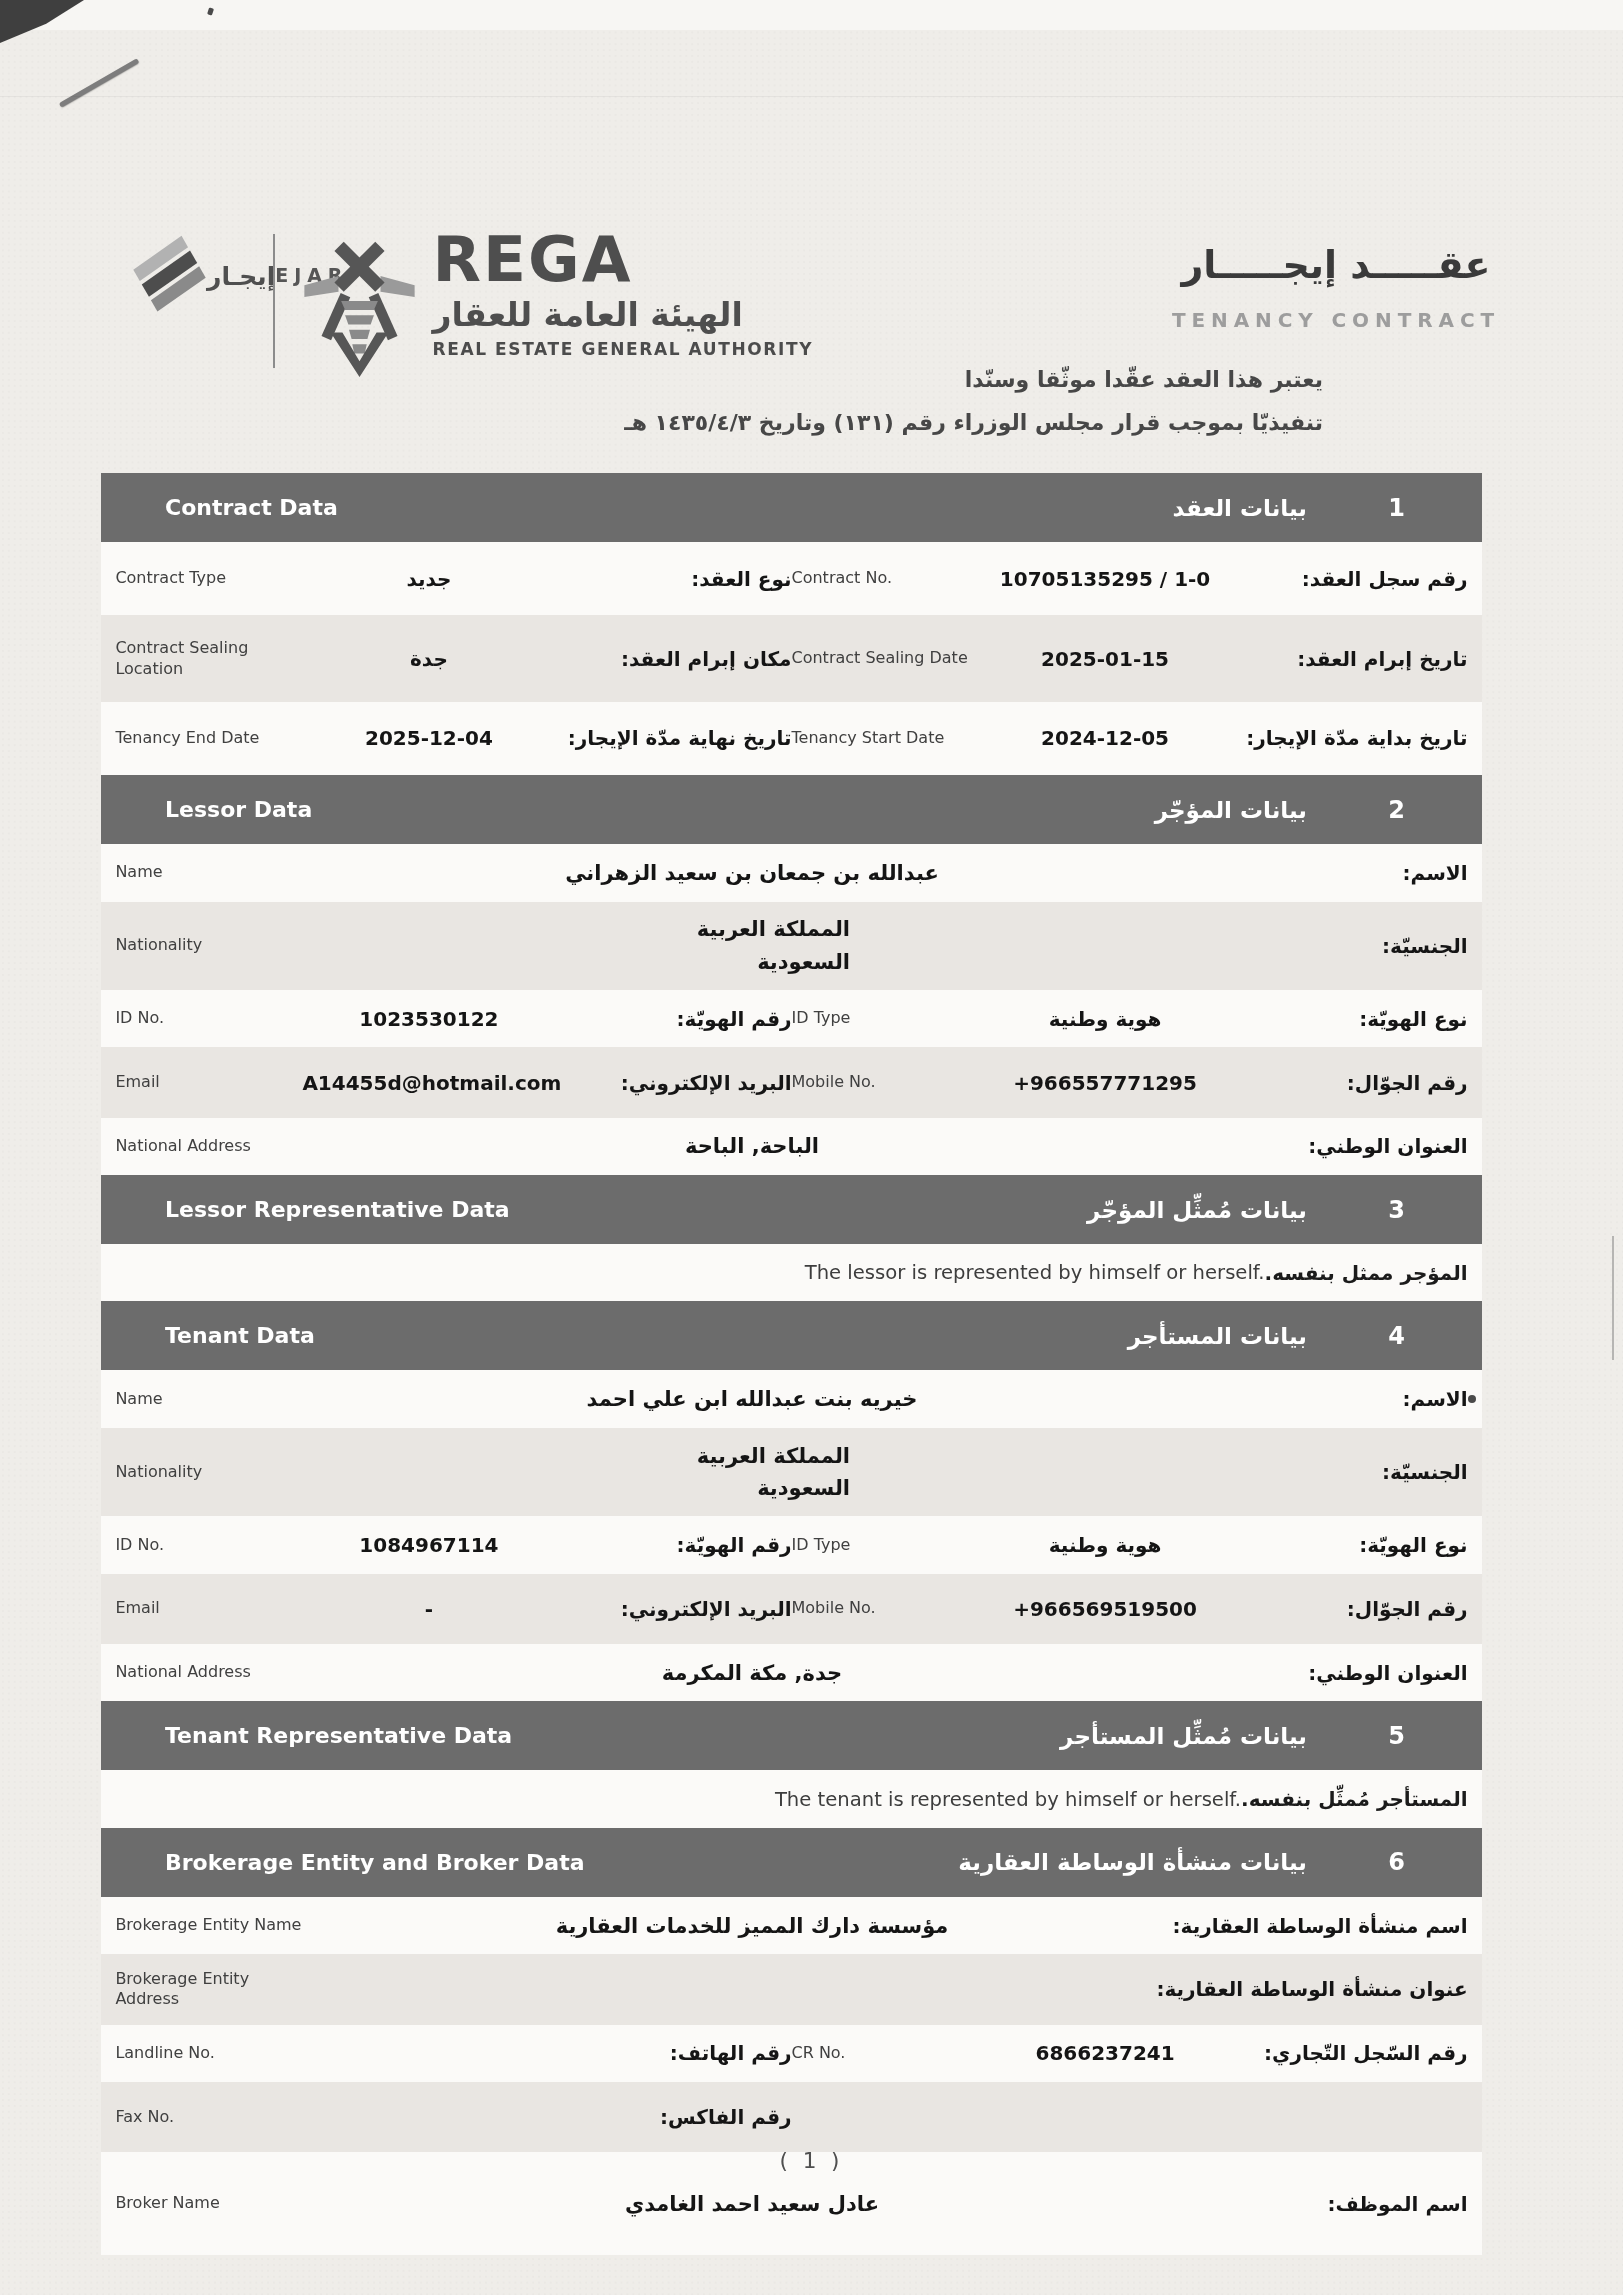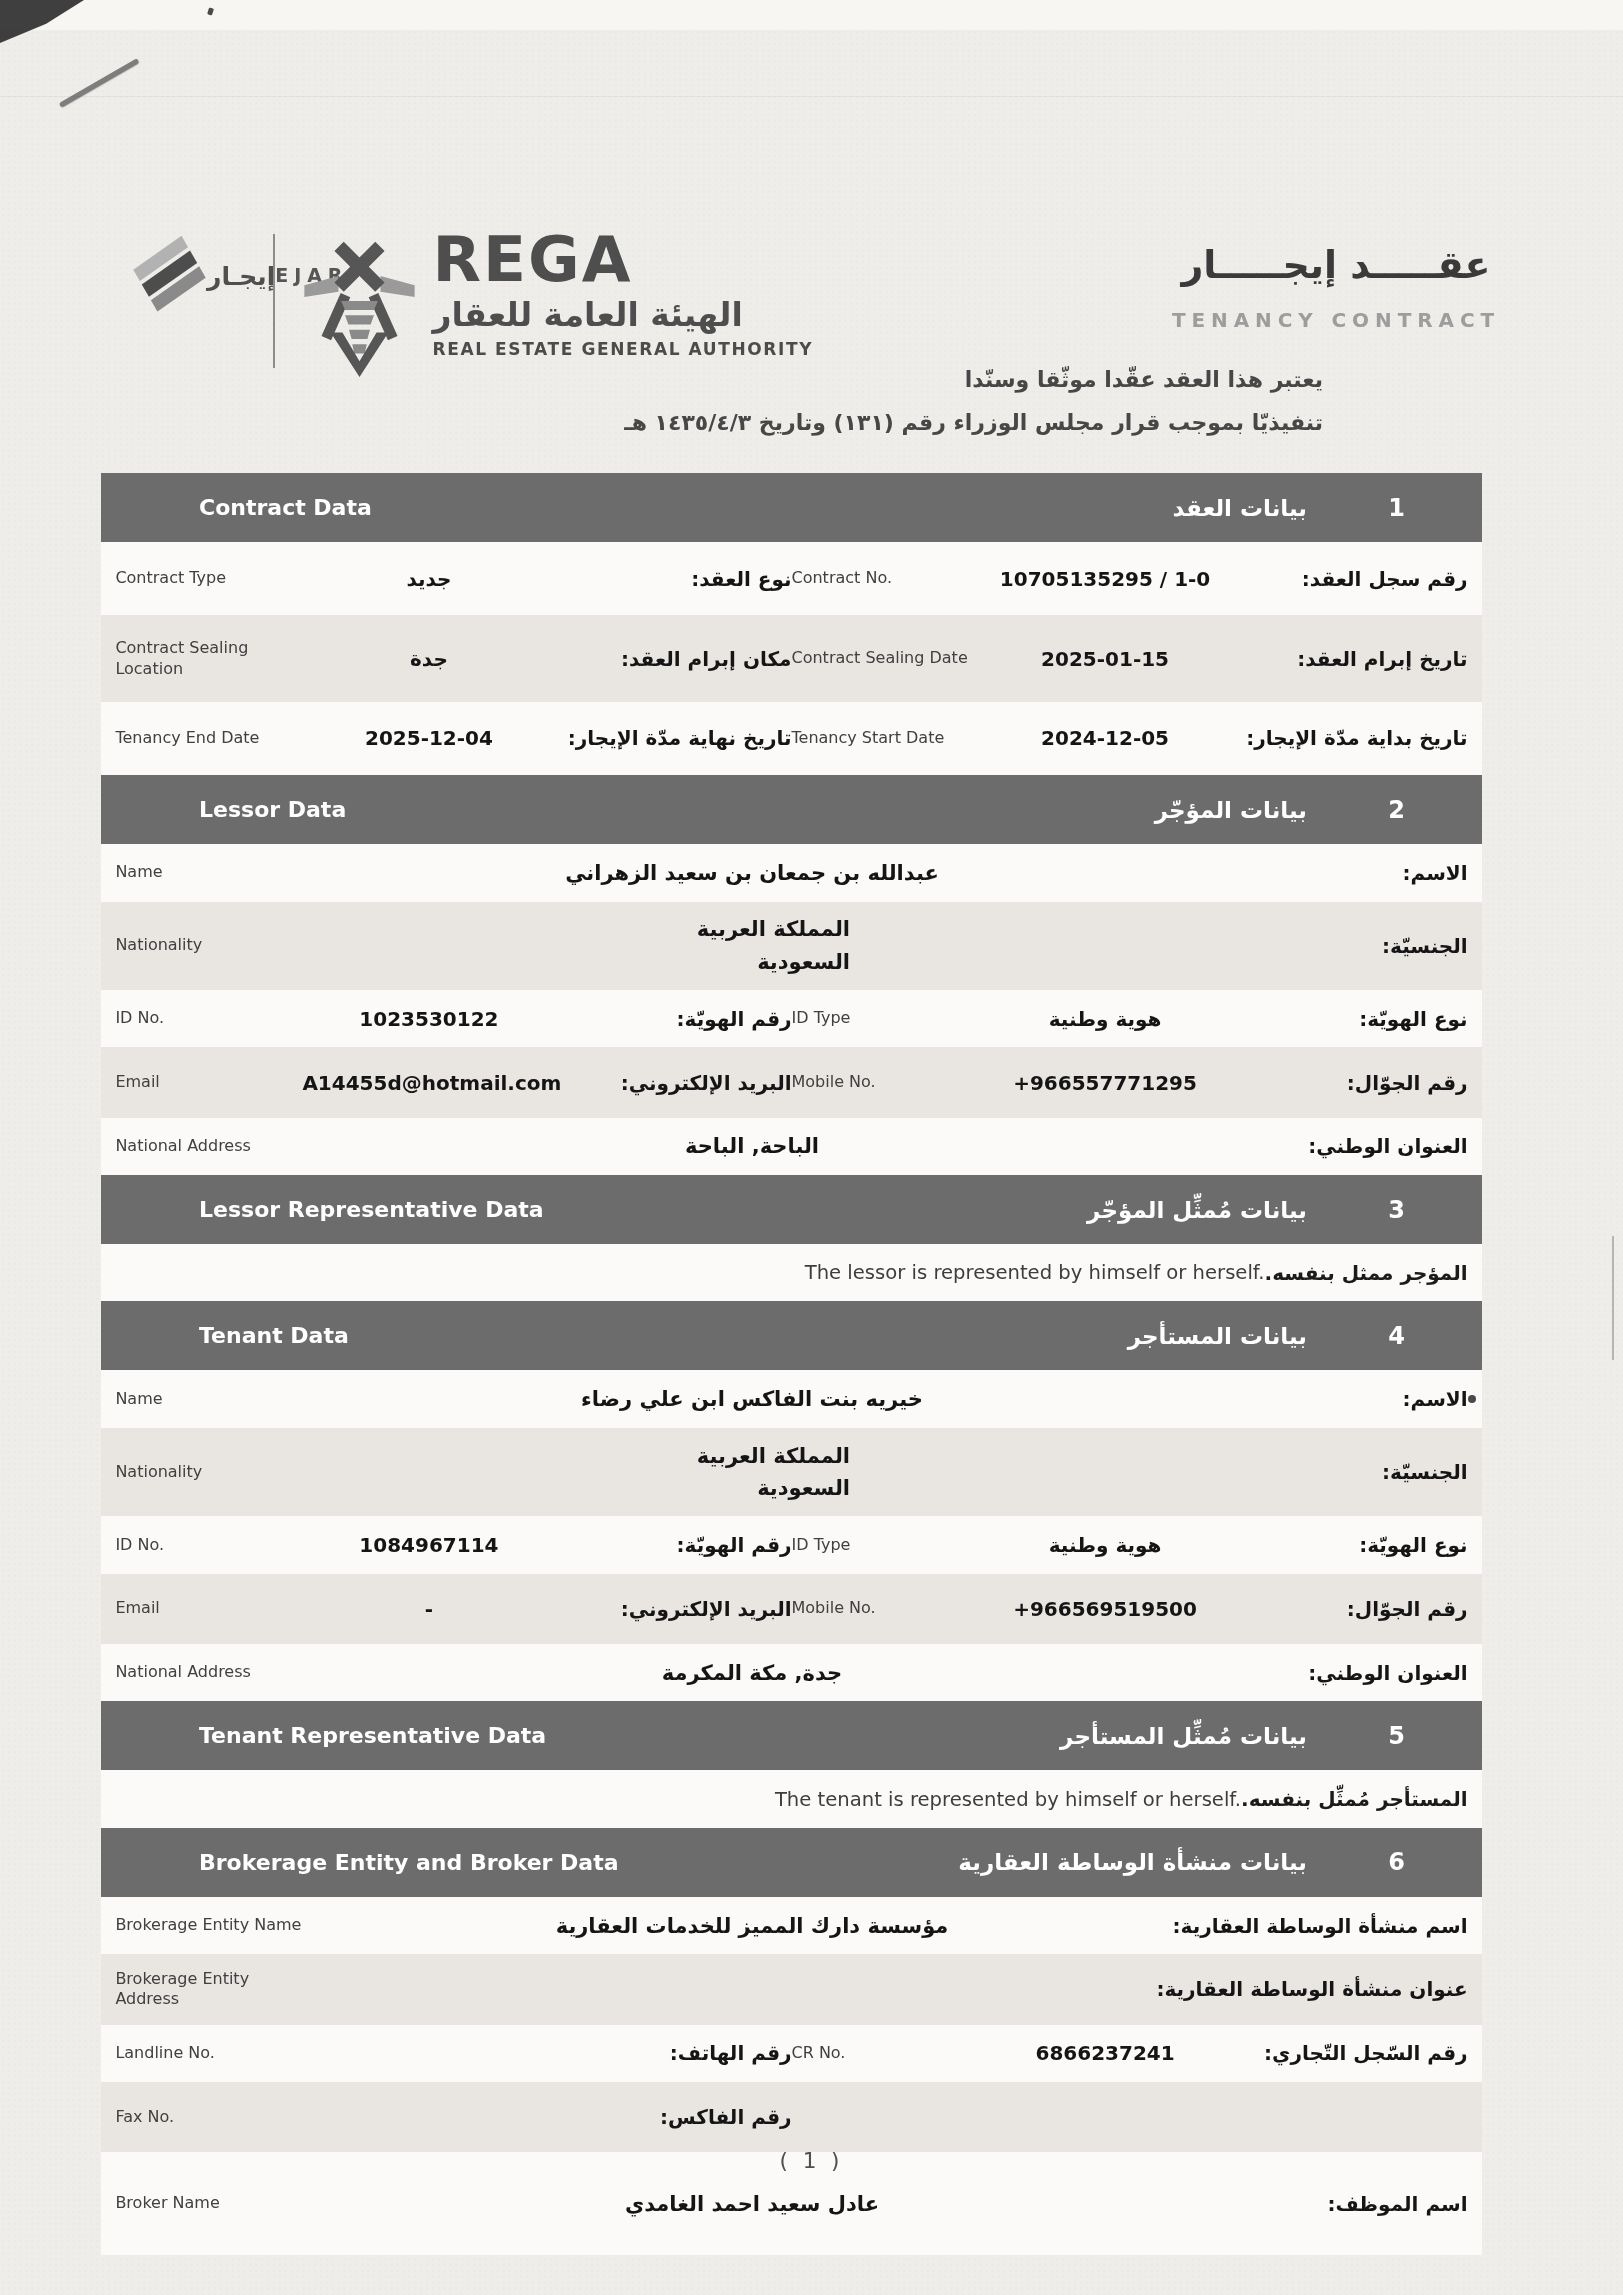--- a/index.html
+++ b/index.html
@@ -32,21 +32,21 @@
   .rega-ar{font-size:33px;font-weight:bold;color:#4e4e4e;margin-top:5.2px;direction:rtl;text-align:left;}
   .rega-en{font-size:17px;font-weight:bold;color:#4c4c4c;letter-spacing:1.6px;margin-top:5.2px;white-space:nowrap;}
   .title-block{position:absolute;top:243px;right:123px;text-align:center;}
   .title-ar{font-size:38px;font-weight:bold;color:#3a3a3a;direction:rtl;}
   .title-en{font-size:20px;font-weight:bold;color:#9d9d9d;letter-spacing:5.9px;margin-top:21px;}
   .intro-block{position:absolute;top:359px;right:300px;direction:rtl;text-align:right;
     font-size:22px;font-weight:bold;color:#474747;line-height:1.95;}
   
   .contract{position:absolute;top:473px;left:101px;width:1381px;}
   .sec-bar{height:69px;background:#6c6c6c;display:flex;align-items:center;position:relative;color:#ffffff;}
-  .sec-en{margin-left:98px;font-size:22px;font-weight:bold;white-space:nowrap;}
+  .sec-en{margin-left:64px;font-size:22px;font-weight:bold;white-space:nowrap;}
   .sec-ar{position:absolute;right:175px;font-size:23px;font-weight:bold;direction:rtl;white-space:nowrap;}
   .sec-num{position:absolute;right:77px;font-size:24px;font-weight:bold;}
   .sec-body{background:#e9e6e2;}
   .row{background:#fbfaf8;display:flex;align-items:center;padding:5.2px 14.4px;min-height:47px;
     margin-top:6.5px;position:relative;box-sizing:content-box;}
   .sec-body .row:first-child{margin-top:0;}
   .row.shade{background:#e9e6e2;}
   .sec0 .row{min-height:63px;}
   .row.tall{min-height:92px;}
   .en-label{width:196px;font-size:16px;color:#404040;line-height:1.3;flex-shrink:0;}
@@ -238,21 +238,21 @@
 
   <section class="sec">
     <div class="sec-bar">
       <span class="sec-en">Tenant Data</span>
       <span class="sec-ar">بيانات المستأجر</span>
       <span class="sec-num">4</span>
     </div>
     <div class="sec-body">
       <div class="row single">
         <span class="en-label">Name</span>
-        <span class="val" dir="rtl">خيريه بنت الفاكس ابن علي رضاء</span>
+        <span class="val" dir="rtl">خيريه بنت عبدالله ابن علي احمد</span>
         <span class="ar-label">الاسم:</span>
         <span class="row-dot"></span>
       </div>
       <div class="row single shade wrapval">
         <span class="en-label">Nationality</span>
         <span class="val" dir="rtl"><span class="val-inner">المملكة العربية السعودية</span></span>
         <span class="ar-label">الجنسيّة:</span>
       </div>
       <div class="row pair">
         <div class="half">

